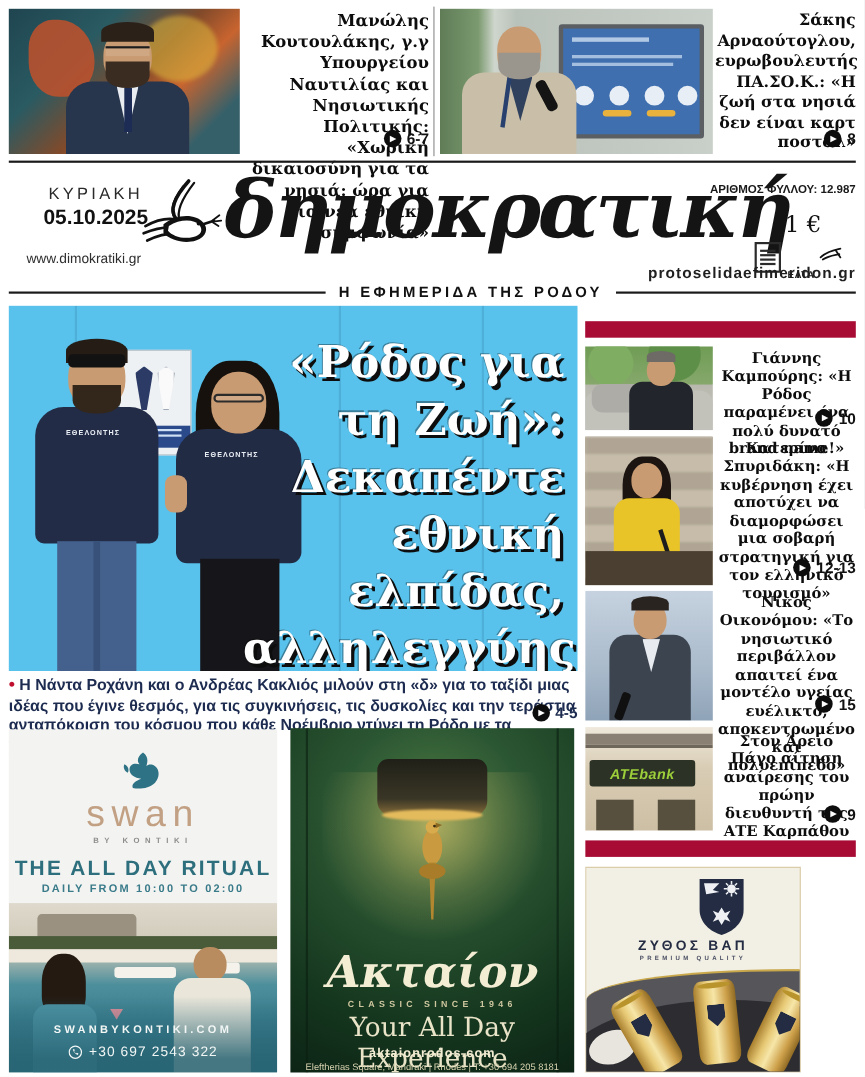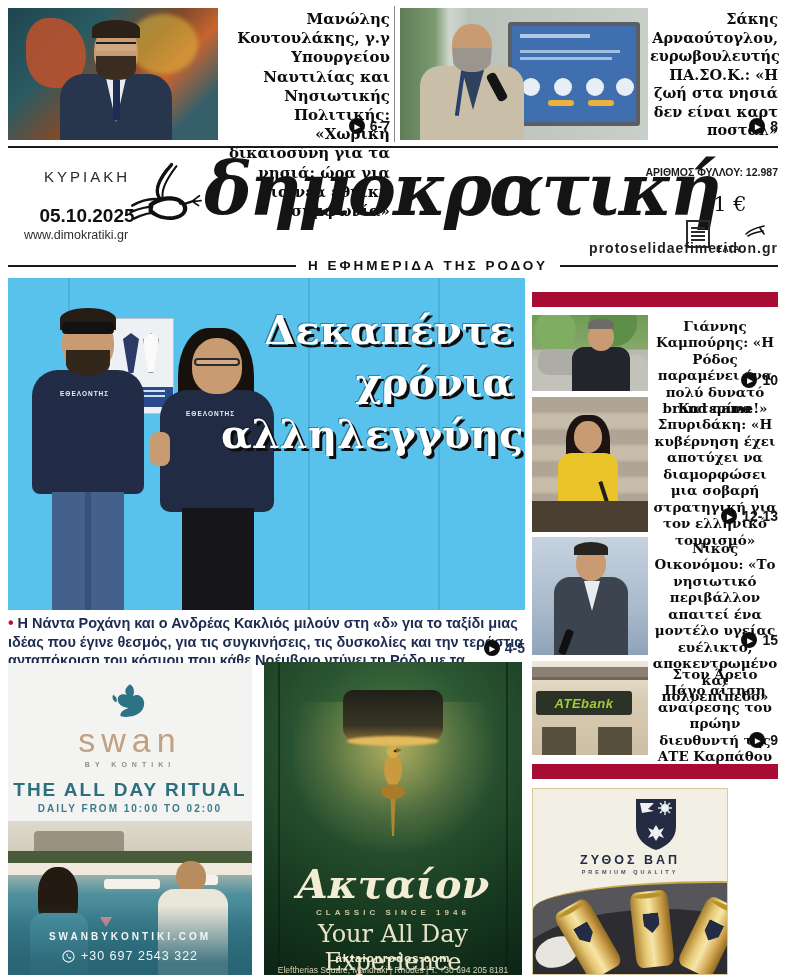--- a/index.html
+++ b/index.html
@@ -47,21 +47,21 @@
   .tl-text { left:224px; top:10px; width:166px; }
   .tr-text { left:650px; top:10px; width:128px; font-size:14.5px; }
   .tl-pref { position:absolute; left:224px; top:118px; width:166px; text-align:right; justify-content:flex-end; display:flex; }
   .tr-pref { position:absolute; left:650px; top:118px; width:128px; justify-content:flex-end; display:flex; }
   .vdiv { position:absolute; left:394px; top:6px; width:1px; height:136px; background:#8a8a8a; }
   .toprule { position:absolute; left:8px; top:146px; width:770px; height:2px; background:#1a1a1a; }
 
   
   .mh-day { position:absolute; left:22px; top:168px; width:130px; text-align:center; }
   .mh-day .d1 { font-size:15px; letter-spacing:3px; color:#2a2a2a; }
-  .mh-day .d2 { font-size:19px; font-weight:bold; color:#111; margin-top:20px; }
+  .mh-day .d2 { font-size:19px; font-weight:bold; color:#111; margin-top:3px; }
   .mh-site { position:absolute; left:24px; top:228px; font-size:12.5px; color:#2e2e2e; }
   .mh-dove { position:absolute; left:124px; top:158px; width:82px; height:82px; }
   .mh-title { position:absolute; left:204px; top:150px; width:460px; font-family:"DejaVu Serif","Liberation Serif",serif;
     font-weight:bold; font-size:72px; letter-spacing:-3px; color:#141414; line-height:1.1;font-style:italic; }
   .mh-issue { position:absolute; right:8px; top:166px; font-size:10.5px; font-weight:bold; color:#1a1a1a; }
   .mh-price { position:absolute; left:700px; top:192px; width:60px; text-align:center;
     font-family:"DejaVu Serif","Liberation Serif",serif; font-size:21px; color:#111; }
   .mh-stampbox { position:absolute; left:686px; top:220px; width:24px; height:28px; border:2px solid #2b2b2b; padding:3px 2px; }
   .mh-stampbox i { display:block; height:2px; background:#2b2b2b; margin:2px 1px; }
   .mh-elta { position:absolute; left:716px; top:224px; width:52px; }
@@ -339,22 +339,24 @@
       <div class="hair"></div>
       <div class="tee"></div>
       <span class="shirt-label" style="left:30px; top:74px;">ΕΘΕΛΟΝΤΗΣ</span>
       <div class="pants"></div>
       <div class="thumb"></div>
       <div class="head"></div>
       <div class="glasses"></div>
     </div>
 
     <div class="lead-headline">
+      <span>«Ρόδος για τη Ζωή»:</span>
       <span>Δεκαπέντε</span>
-      <span>χρόνια</span>
+      <span>εθνική</span>
+      <span>ελπίδας,</span>
       <span>αλληλεγγύης</span>
     </div>
   </div>
 
   <div class="lead-caption"><span class="bullet">•</span><span>Η Νάντα Ροχάνη και ο Ανδρέας Κακλιός μιλούν στη «δ» για το ταξίδι μιας ιδέας που έγινε θεσμός, για τις συγκινήσεις, τις δυσκολίες και την τεράστια ανταπόκριση του κόσμου που κάθε Νοέμβριο ντύνει τη Ρόδο με τα χρώματα της ελπίδας</span></div>
   <div class="lead-pref pref">
     <span class="play-circle">▶</span>
     <span class="pnum">4-5</span>
   </div>
 

